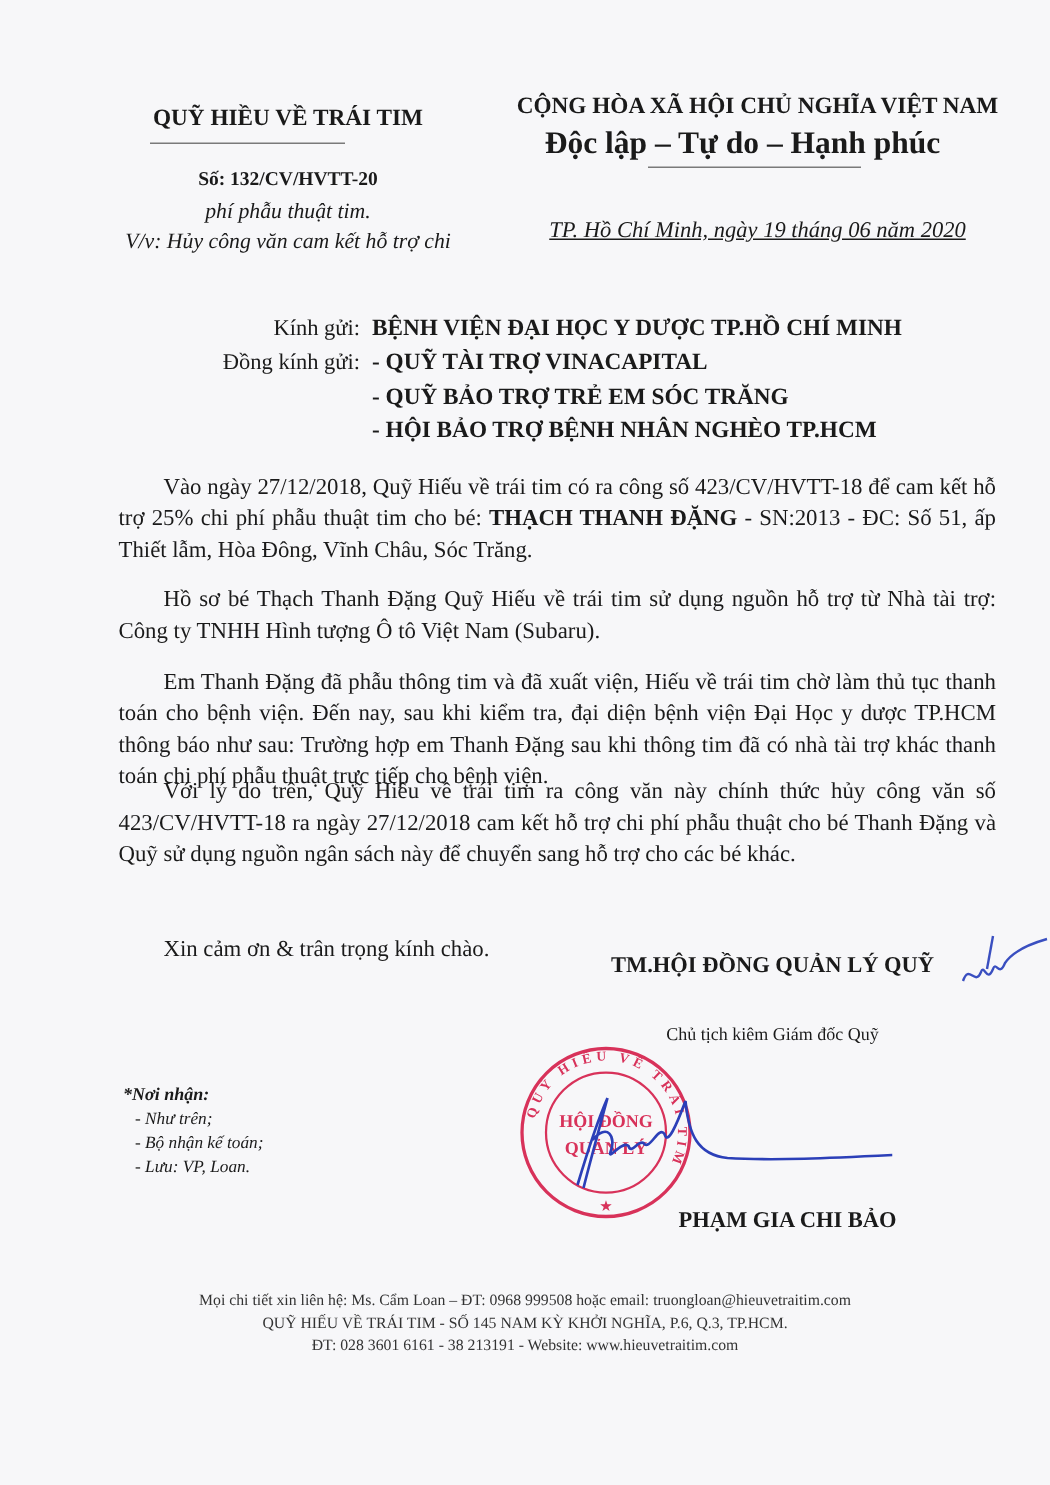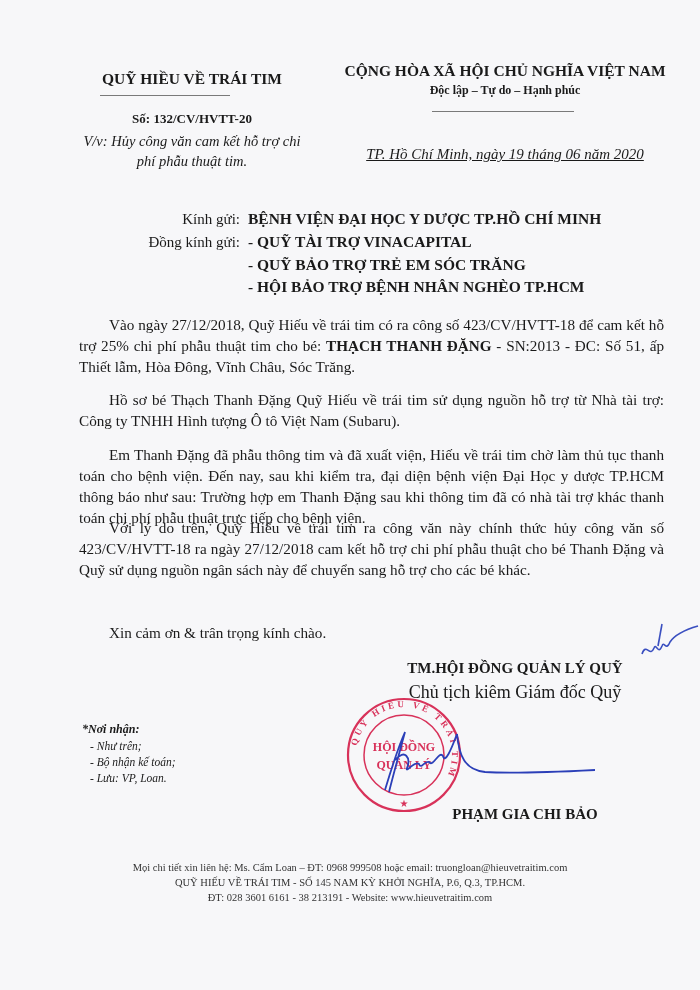--- a/index.html
+++ b/index.html
@@ -16,38 +16,38 @@
   .italic { font-style: italic; }
 
   
   #org-name { left: 62px; top: 70px; width: 260px; font-size: 15.5px; }
   #org-rule { left: 100px; top: 95px; width: 130px; height: 1px; background: #7a7a7a; }
   #doc-number { left: 62px; top: 111px; width: 260px; font-size: 13px; }
   #doc-subject { left: 62px; top: 131px; width: 260px; font-size: 14.5px; line-height: 20px; }
 
   
   #nation { left: 330px; top: 62px; width: 350px; font-size: 15.5px; }
-  #motto { left: 330px; top: 83px; width: 350px; font-size: 12px; }
+  #motto { left: 320px; top: 83px; width: 350px; font-size: 21px; }
   #motto-rule { left: 432px; top: 111px; width: 142px; height: 1px; background: #7a7a7a; }
   #place-date { left: 330px; top: 146px; width: 350px; font-size: 15px; text-decoration: underline; }
 
   
   .rcp-label { position: absolute; left: 130px; width: 110px; text-align: right; font-size: 15px; }
   .rcp-value { position: absolute; left: 248px; font-weight: bold; font-size: 15.5px; white-space: nowrap; }
 
   
   .para {
     position: absolute; left: 79px; width: 585px;
     font-size: 15.2px; line-height: 21px; text-align: justify;
     text-indent: 30px;
   }
 
   
-  #sig-title { left: 380px; top: 660px; width: 270px; font-size: 15px; }
-  #sig-role { left: 380px; top: 682px; width: 270px; font-size: 18px; }
+  #sig-title { left: 380px; top: 636px; width: 270px; font-size: 15px; }
+  #sig-role { left: 380px; top: 682px; width: 270px; font-size: 12px; }
   #sig-name { left: 440px; top: 806px; width: 170px; font-size: 15px; }
 
   
   #cc-head { left: 82px; top: 722px; font-size: 12px; font-style: italic; font-weight: bold; }
   #cc-head .u { }
   .cc-item { position: absolute; left: 90px; font-size: 11.5px; font-style: italic; text-align: right; }
 
   
   .foot { position: absolute; left: 0; width: 700px; text-align: center; font-size: 10.5px; color: #333; }
 
@@ -56,22 +56,22 @@
   #sig-scribble { left: 355px; top: 720px; width: 240px; height: 80px; }
   #initial-scribble { left: 640px; top: 622px; width: 60px; height: 40px; }
 </style>
 </head>
 <body>
 
 <div id="org-name" class="abs center bold">QUỸ HIỀU VỀ TRÁI TIM</div>
 <div id="org-rule" class="abs"></div>
 <div id="doc-number" class="abs center bold">Số: 132/CV/HVTT-20</div>
 <div id="doc-subject" class="abs center italic">
+  <div>phí phẫu thuật tim.</div>
   <div>V/v: Hủy công văn cam kết hỗ trợ chi</div>
-  <div>phí phẫu thuật tim.</div>
 </div>
 
 <div id="nation" class="abs center bold">CỘNG HÒA XÃ HỘI CHỦ NGHĨA VIỆT NAM</div>
 <div id="motto" class="abs center bold">Độc lập – Tự do – Hạnh phúc</div>
 <div id="motto-rule" class="abs"></div>
 <div id="place-date" class="abs center italic">TP. Hồ Chí Minh, ngày 19 tháng 06 năm 2020</div>
 
 <div class="rcp-label" style="top:211px">Kính gửi:</div>
 <div class="rcp-value" style="top:210px">BỆNH VIỆN ĐẠI HỌC Y DƯỢC TP.HỒ CHÍ MINH</div>
 <div class="rcp-label" style="top:234px; left:100px; width:140px">Đồng kính gửi:</div>

